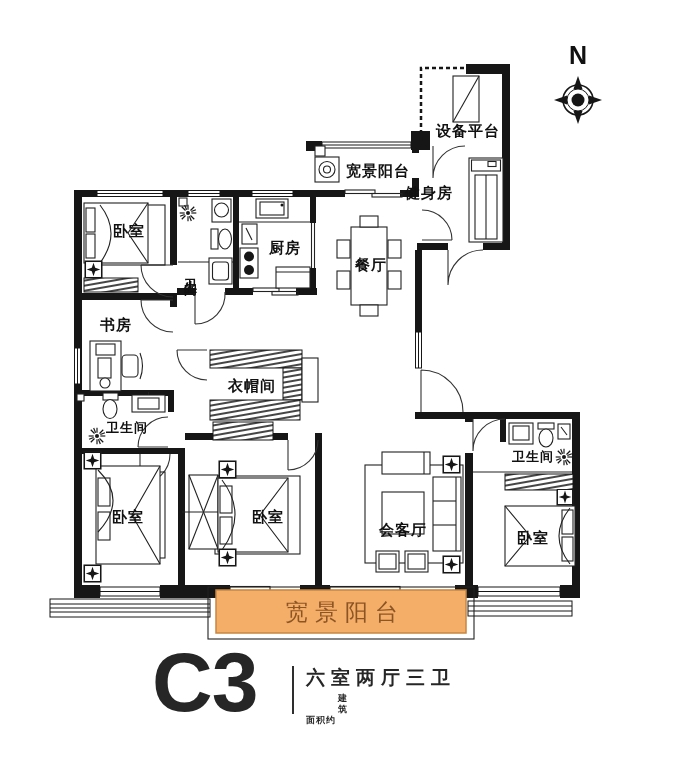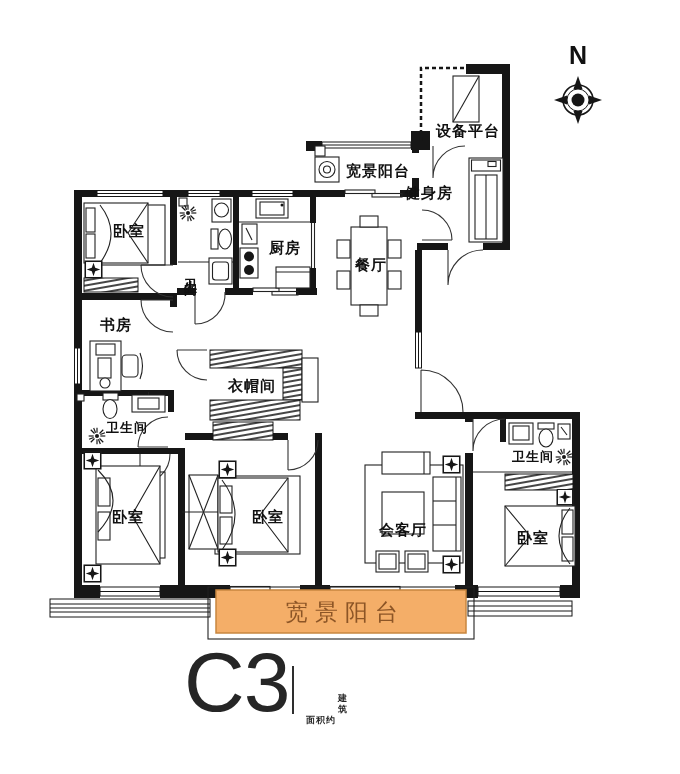--- a/index.html
+++ b/index.html
@@ -11,21 +11,21 @@
   .furn{stroke:#222;stroke-width:1.1;fill:#fff;}
   .door{stroke:#333;stroke-width:1.1;fill:none;}
   .winline{stroke:#161616;stroke-width:1;}
   .hatchfill{fill:url(#hatch);stroke:#161616;stroke-width:1;}
   .lbl{position:absolute;transform:translate(-50%,-50%);font-size:15px;font-weight:600;
        color:#111;white-space:nowrap;letter-spacing:1px;}
   .lbl.vert{writing-mode:vertical-rl;letter-spacing:2px;}
   .balcony-lbl{font-size:23px;letter-spacing:7px;color:var(--balcony-text,#8c5526);font-weight:400;}
   .compass-n{position:absolute;transform:translate(-50%,-50%);font-size:25px;font-weight:600;color:#111;}
   .titleblock{position:absolute;left:0;top:646px;width:680px;height:90px;color:var(--title-text,#262626);}
-  .unit-code{position:absolute;left:184px;top:-4px;font-size:84px;line-height:80px;font-weight:400;
+  .unit-code{position:absolute;left:152px;top:-4px;font-size:84px;line-height:80px;font-weight:700;
              letter-spacing:-1px;}
   .tdivider{position:absolute;left:292px;top:20px;width:2px;height:48px;background:#2e2e2e;}
   .layout-desc{position:absolute;left:306px;top:19px;font-size:19px;font-weight:700;letter-spacing:6px;}
   .area-prefix{position:absolute;left:306px;top:47px;font-size:9px;font-weight:700;line-height:11px;
                letter-spacing:1px;width:30px;display:flex;flex-direction:column;}
   .area-prefix span:first-child{display:flex;justify-content:space-between;padding-left:32px;}
   .area-value{position:absolute;left:338px;top:38px;font-size:31px;font-weight:700;letter-spacing:0px;}
   .area-value sup{font-size:15px;vertical-align:top;line-height:30px;}
   .balcony-rect{fill:var(--balcony-fill,#f4ae68);stroke:var(--balcony-border,#c8863f);stroke-width:1.5;}
 </style>
@@ -381,19 +381,20 @@
 <span class="lbl" style="left:403px;top:530px">会客厅</span>
 <span class="lbl" style="left:533px;top:457px;font-size:13px">卫生间</span>
 <span class="lbl" style="left:533px;top:538px">卧室</span>
 <span class="lbl balcony-lbl" style="left:345px;top:612px">宽景阳台</span>
 
 <span class="compass-n" style="left:578px;top:55px">N</span>
 
 <div class="titleblock">
   <div class="unit-code">C3</div>
   <div class="tdivider"></div>
+  <div class="layout-desc">六室两厅三卫</div>
   <div class="area-prefix">
     <span>建筑</span>
     <span>面积约</span>
   </div>
 </div>
 
 </div>
 
 </body></html>

